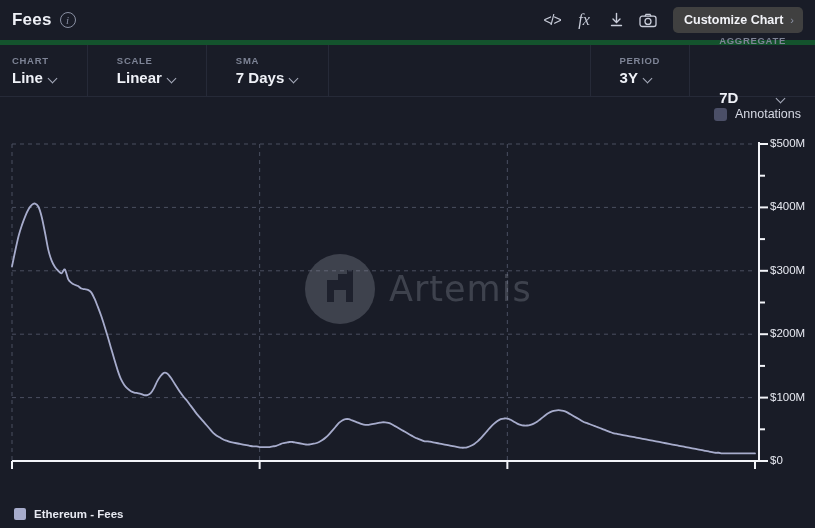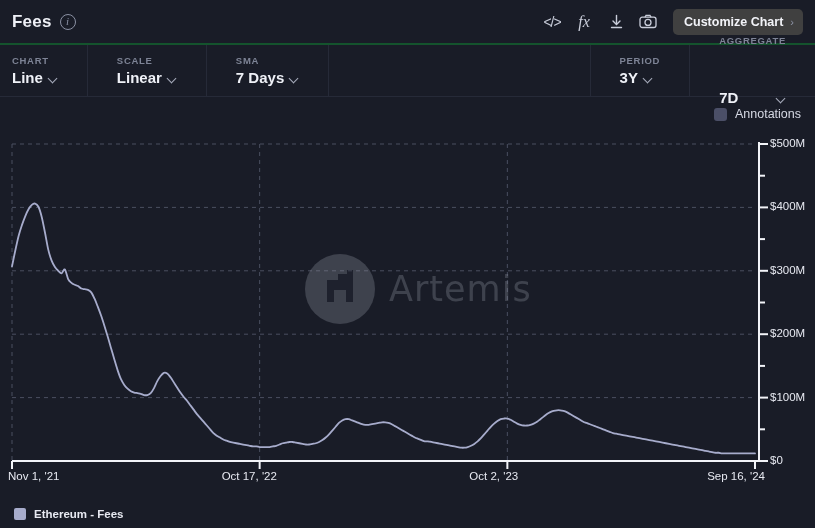--- a/index.html
+++ b/index.html
@@ -8,21 +8,21 @@
     background: #191c27;
     font-family: "Liberation Sans", sans-serif;
     overflow: hidden;
   }
   #app { position: relative; width: 815px; height: 528px; background: #191c27; }
 
   
   .header {
     position: absolute; left: 0; top: 0; width: 815px; height: 45px;
     display: flex; align-items: center; padding: 0 12px;
-    border-bottom: 2px solid #14532d;
+    border-bottom: 5px solid #14532d;
   }
   .title {
     font-size: 17px; font-weight: bold; color: #eef0f6; letter-spacing: .2px;
   }
   .info-icon {
     width: 16px; height: 16px; margin-left: 8px;
     border: 1.3px solid #8a90a3; border-radius: 50%;
     color: #8a90a3; font-size: 11px; font-style: italic;
     font-family: "Liberation Serif", serif;
     display: flex; align-items: center; justify-content: center;
@@ -270,19 +270,13 @@
     <span class="legend-swatch"></span>
     <span class="legend-text">Ethereum - Fees</span>
   </div>
 
 <div class="ylabel" style="top: 454px;">$0</div>
     <div class="ylabel" style="top: 390.6px;">$100M</div>
     <div class="ylabel" style="top: 327.2px;">$200M</div>
     <div class="ylabel" style="top: 263.8px;">$300M</div>
     <div class="ylabel" style="top: 200.4px;">$400M</div>
     <div class="ylabel" style="top: 137px;">$500M</div>
-    <div class="xlabels">
-      <div class="xlabel" style="left: 8px;">Nov 1, '21</div>
-      <div class="xlabel" style="left: 221.642px;">Oct 17, '22</div>
-      <div class="xlabel" style="left: 469.358px;">Oct 2, '23</div>
-      <div class="xlabel" style="left: auto; right: 50px;">Sep 16, '24</div>
-    </div>
   </div>
 
 </body></html>

